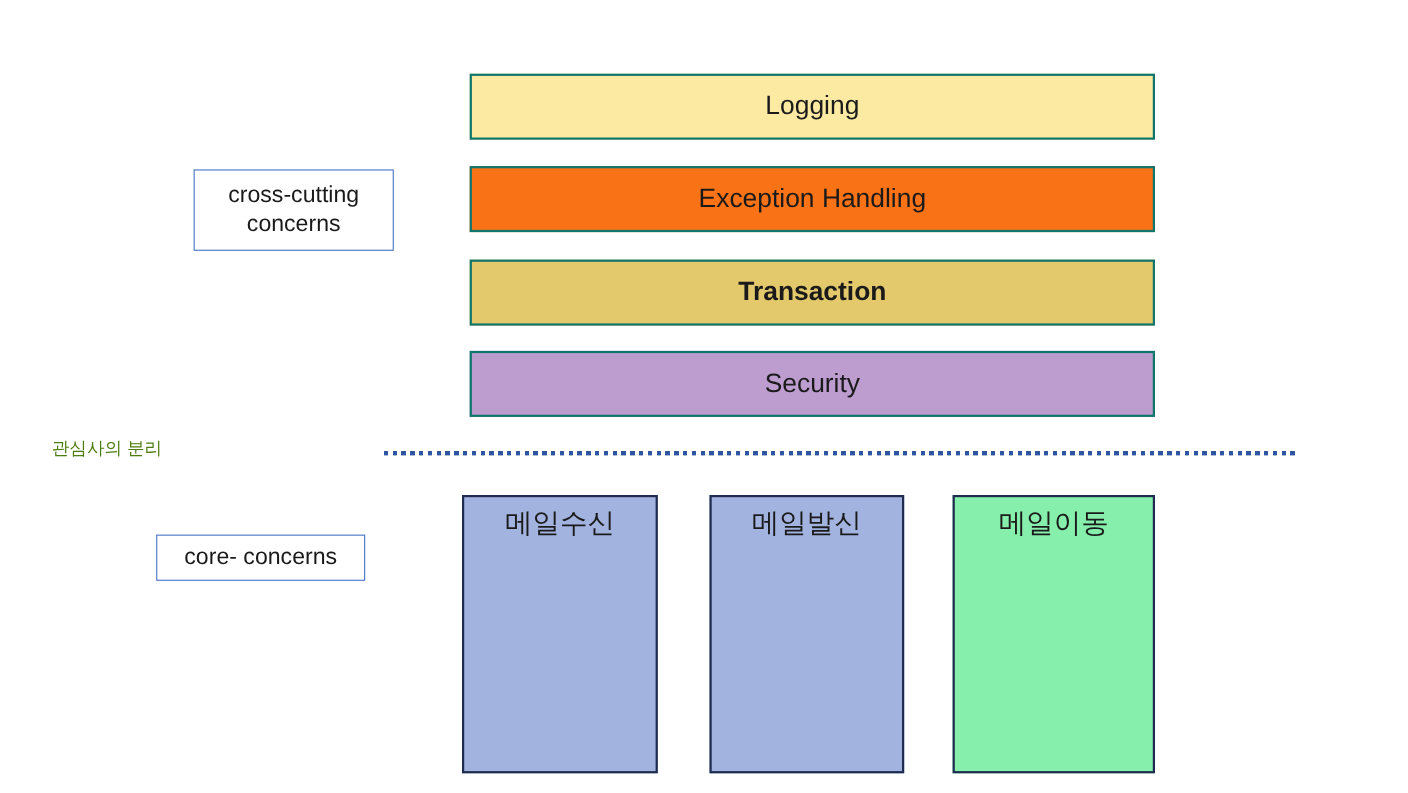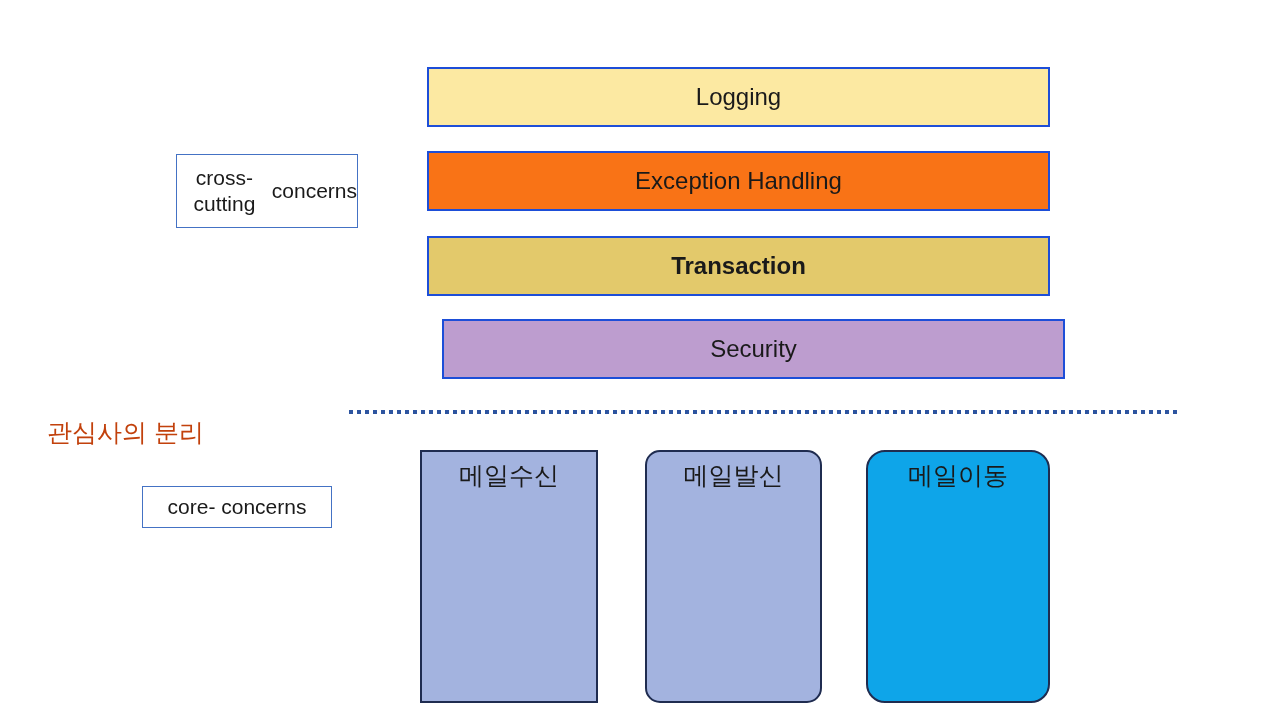--- a/index.html
+++ b/index.html
@@ -16,56 +16,56 @@
     overflow: hidden;
   }
   
   .label-box {
     position: absolute;
     box-sizing: border-box;
     border: 1.5px solid #4472c4;
     background: #ffffff;
     color: #1a1a1a;
     display: flex;
-    flex-direction: row;
+    flex-direction: column;
     align-items: center;
     justify-content: center;
     text-align: center;
     font-size: 21px;
     line-height: 1.25;
   }
   #cross-cutting-box { left: 176px; top: 154px; width: 182px; height: 74px; }
   #core-box          { left: 142px; top: 486px; width: 190px; height: 42px; }
 
   
   .cc-bar {
     position: absolute;
     box-sizing: border-box;
     left: 427px;
     width: 623px;
     height: 60px;
-    border: 2px solid #1d4ed8;
+    border: 2px solid #0f766e;
     display: flex;
     align-items: center;
     justify-content: center;
     font-size: 24px;
     color: #1a1a1a;
   }
   #bar-0 { top: 67px; }
   #bar-1 { top: 151px; }
   #bar-2 { top: 236px; }
-  #bar-3 { top: 319px; margin-left: 15px; }
+  #bar-3 { top: 319px; }
 
   
   .diagram-title {
     position: absolute;
     left: 47px;
-    top: 416px;
-    font-size: 25px;
-    color: #c2410c;
+    top: 398px;
+    font-size: 16px;
+    color: #4d7c0f;
     white-space: nowrap;
   }
 
   
   .divider {
     position: absolute;
     left: 349px;
     top: 410px;
     width: 831px;
     height: 4px;
@@ -119,20 +119,20 @@
 
   <div class="divider"></div>
 
   <div class="label-box" id="core-box">
     <span>core- concerns</span>
   </div>
 
   <div class="core-col" id="col-0" style="background-color: rgb(163, 179, 223);">
     <span>메일수신</span>
   </div>
-  <div class="core-col" id="col-1" style="background-color: rgb(163, 179, 223); border-radius: 15px;">
+  <div class="core-col" id="col-1" style="background-color: rgb(163, 179, 223);">
     <span>메일발신</span>
   </div>
-  <div class="core-col" id="col-2" style="background-color: #0ea5e9; border-radius: 19px;">
+  <div class="core-col" id="col-2" style="background-color: #86efac;">
     <span>메일이동</span>
   </div>
 
 </div>
 
 </body></html>

